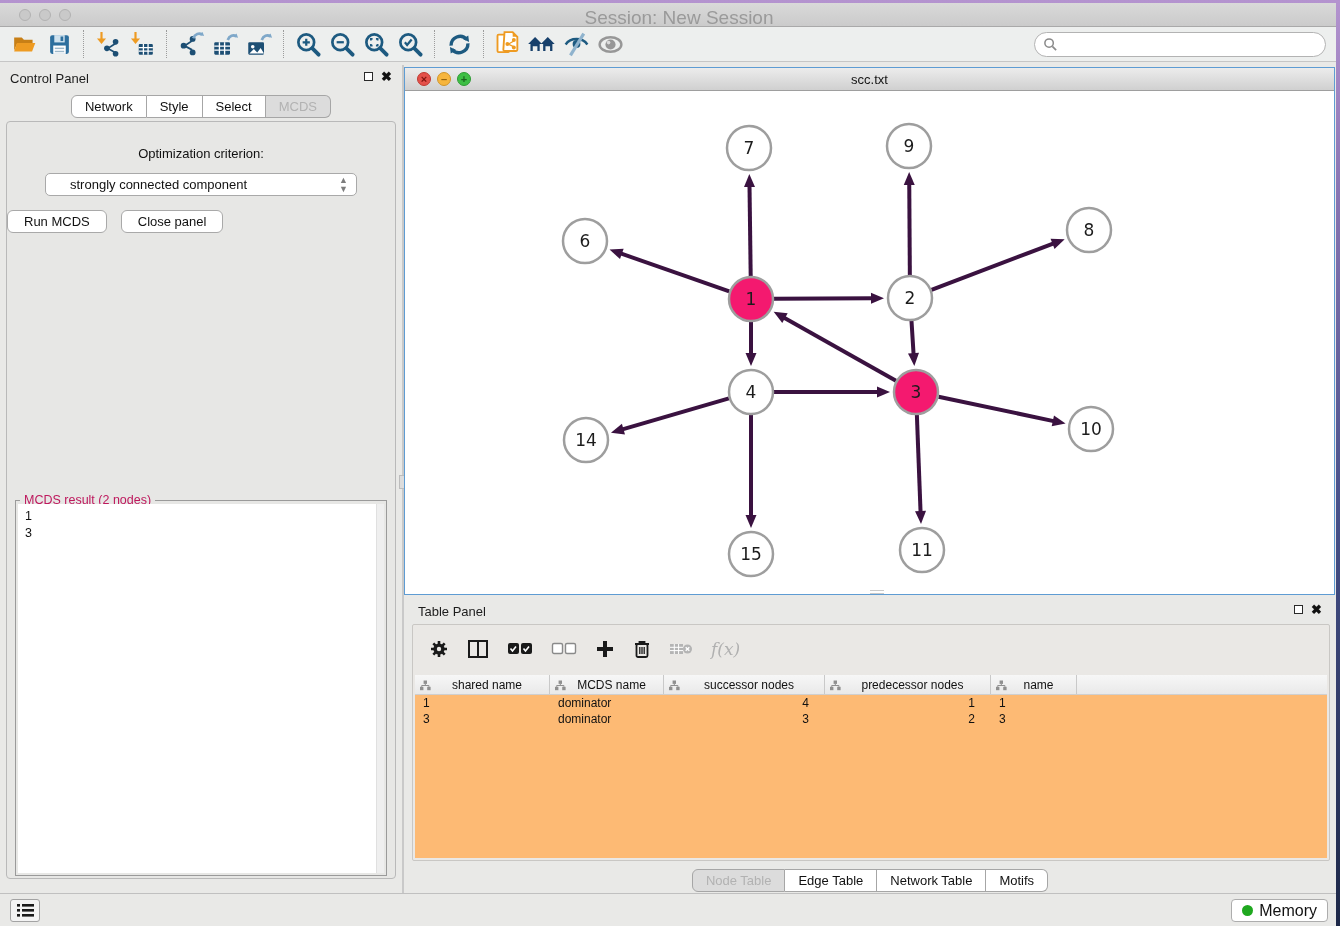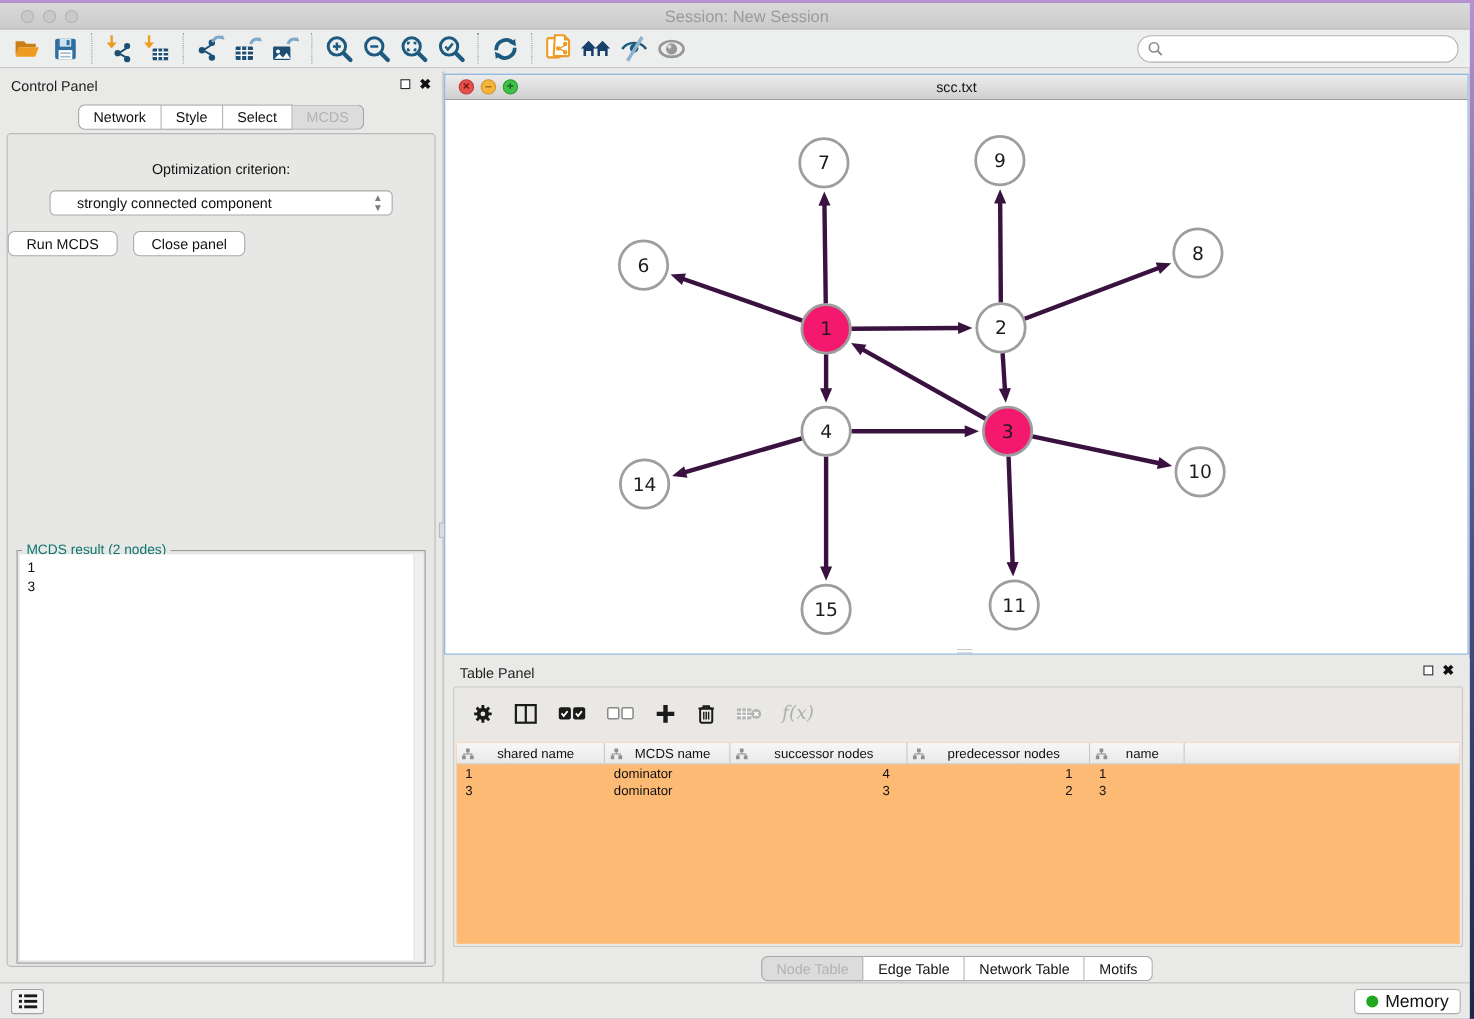--- a/index.html
+++ b/index.html
@@ -4,21 +4,21 @@
 <style>
   * { margin:0; padding:0; box-sizing:border-box; }
   html,body { width:1340px; height:926px; overflow:hidden;
     font-family:"Liberation Sans", sans-serif;
     background:linear-gradient(180deg,#b493cf 0%,#8a76b4 20%,#47518a 55%,#1c2747 100%); }
   .window { position:absolute; left:0; top:3px; width:1336px; height:923px; background:#e9e9e7; }
 
   
   .titlebar { position:relative; height:24px; background:linear-gradient(#d9d9d9,#cbcbcb); border-bottom:1px solid #a9a9a9; }
   .tl-dot { position:absolute; top:6px; width:12px; height:12px; border-radius:50%; background:#c9c9c9; border:1px solid #b2b2b2; }
-  .title-text { position:absolute; top:4px; left:0; width:100%; text-align:center; font-size:15px; color:#9a9a9a;padding-left:22px; }
+  .title-text { position:absolute; top:4px; left:0; width:100%; text-align:center; font-size:19px; color:#9a9a9a;padding-left:22px; }
 
   
   .toolbar { position:relative; height:35px; background:#edefee; border-bottom:1px solid #c6c6c6; display:flex; align-items:center; padding-left:8px; }
   .tb-btn { width:30px; height:30px; display:flex; align-items:center; justify-content:center; margin:0 2px; }
   .tb-sep { height:28px; border-left:1px dotted #9c9c9c; margin:0 7px; }
   .searchbox { position:absolute; right:10px; top:5px; width:292px; height:25px; background:#fff; border:1px solid #b3b3b3; border-radius:13px; display:flex; align-items:center; padding-left:8px; }
   .fx-label { font-family:"DejaVu Serif", serif; font-style:italic; font-size:17px; color:#b0b0b0; }
 
   
   .control-panel { position:absolute; left:0; top:62px; width:402px; height:818px; background:#e9e9e7; }
@@ -32,21 +32,21 @@
   .tab:first-child { border-left:1px solid #a6a6a6; border-radius:6px 0 0 6px; }
   .tab:last-child { border-radius:0 6px 6px 0; }
   .tab.sel-gray { background:#dcdcdc; color:#b2b2b2; }
   .cp-content { position:absolute; left:6px; top:56px; width:390px; height:758px; background:#e7e7e5; border:1px solid #b9b9b9; border-radius:4px; }
   .opt-label { text-align:center; margin-top:24px; font-size:13px; color:#111; }
   .dropdown { position:relative; margin:12px auto 0; width:312px; height:23px; background:#fff; border:1px solid #a9a9a9; border-radius:5px; font-size:13px; color:#111; display:flex; align-items:center; padding-left:24px; }
   .dd-arrows { position:absolute; right:8px; top:2px; display:flex; flex-direction:column; align-items:center; line-height:9px; color:#7d7d7d; font-size:9px; }
   .btn-row { display:flex; gap:14px; margin-top:14px; }
   .mac-btn { height:23px; background:#fff; border:1px solid #a9a9a9; border-radius:6px; font-size:13px; color:#111; padding:0 16px; display:flex; align-items:center; font-family:"Liberation Sans",sans-serif; }
   .result-group { position:absolute; left:8px; top:378px; width:372px; height:376px; border:1px solid #9a9a9a; }
-  .result-label { position:absolute; top:-8px; left:4px; background:#e7e7e5; padding:0 4px; font-size:12.5px; color:#0f766e; }
+  .result-label { position:absolute; top:-8px; left:4px; background:#e7e7e5; padding:0 4px; font-size:12.5px; color:#be185d; }
   .result-area { position:absolute; left:2px; top:3px; right:2px; bottom:2px; background:#fff; padding:4px 0 0 7px; font-size:12.5px; color:#111; line-height:17px; }
   .result-scroll { position:absolute; right:2px; top:3px; width:8px; bottom:2px; background:#efefef; border-left:1px solid #e0e0e0; }
 
   .splitter { position:absolute; left:402px; top:62px; width:2px; height:828px; background:#c9c9c9; }
   .splitter-grip { position:absolute; left:399px; top:472px; width:7px; height:14px; background:#dcdcdc; border:1px solid #bcbcbc; }
 
   
   .net-frame { position:absolute; left:404px; top:64px; width:931px; height:528px; border:1px solid #5e9cd3; background:#fff; }
   .net-titlebar { position:relative; height:23px; background:linear-gradient(#ececec,#d0d0d0); border-bottom:1px solid #9e9e9e; }
   .net-title { position:absolute; width:100%; top:4px; text-align:center; font-size:13px; color:#141414; }

